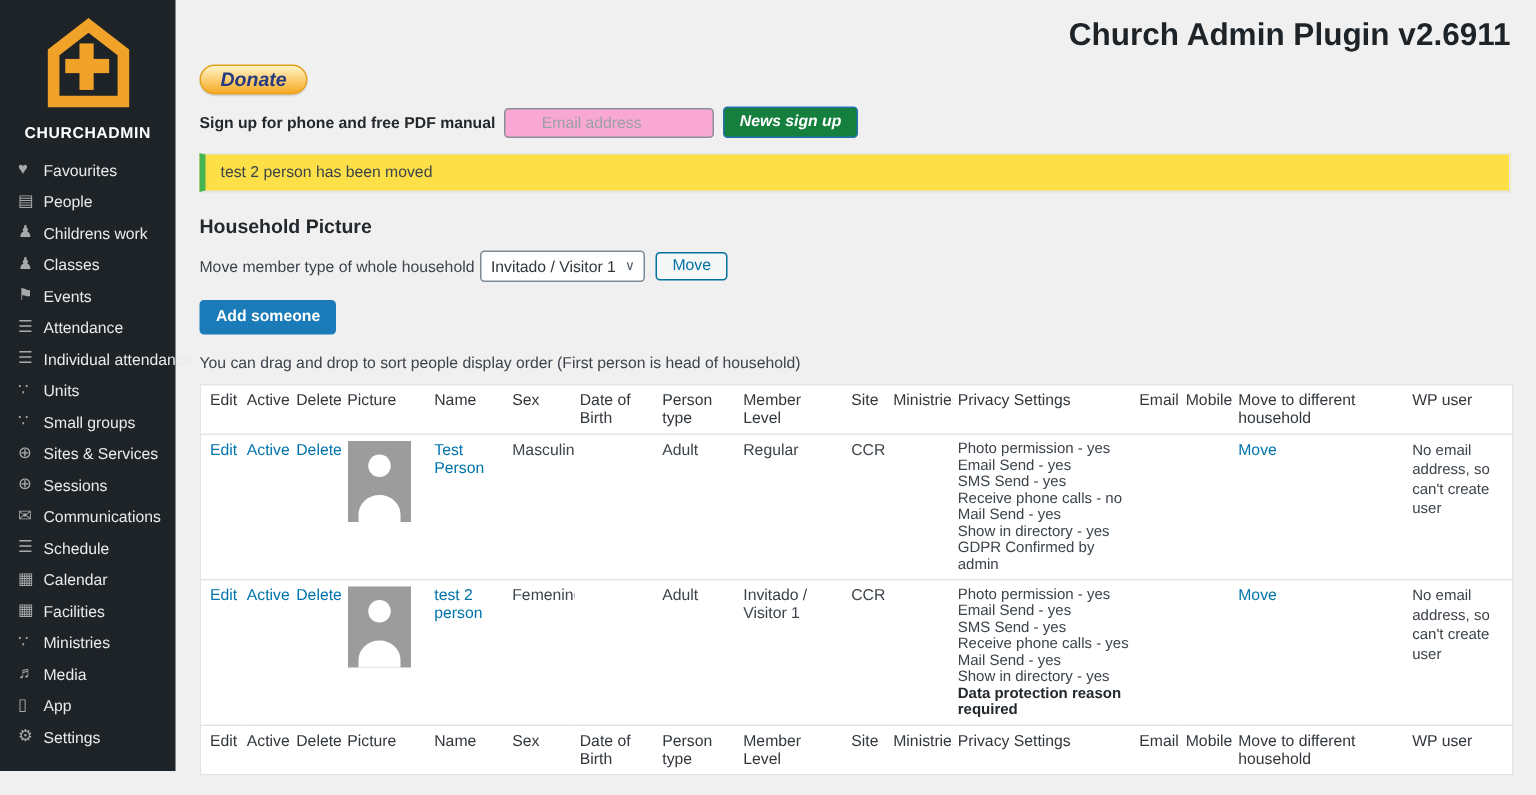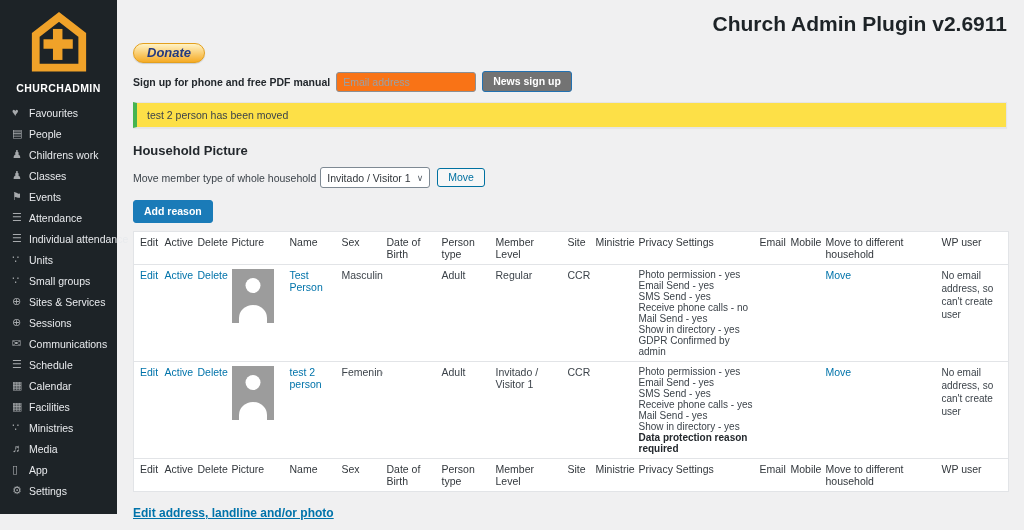--- a/index.html
+++ b/index.html
@@ -38,27 +38,27 @@
     background: linear-gradient(#fff3c6, #f6ab25);
     border: 1px solid #e3a01e; border-radius: 10px;
     font-size: 13px; font-weight: bold; font-style: italic; color: #253b80;
     cursor: pointer; box-shadow: 0 1px 1px rgba(0,0,0,.15);
   }
 
   .signup-row { display: flex; align-items: center; margin-top: 8px; }
   .signup-label { font-size: 10.5px; font-weight: 600; color: #23282d; margin-right: 6px; }
   .email-input {
     width: 140px; height: 20px; border: 1px solid #8c8f94; border-radius: 3px;
-    padding: 0 6px; font-size: 10.5px; font-family: inherit; color: #2c3338; background:#f97316;
+    padding: 0 24px; font-size: 10.5px; font-family: inherit; color: #2c3338; background:#f9a8d4;
   }
   .email-input::placeholder { color: #9aa0a6; }
   .btn-primary {
-    margin-left: 6px; background: #737373; border: 1px solid #2271b1; color: #fff;
+    margin-left: 6px; background: #15803d; border: 1px solid #2271b1; color: #fff;
     border-radius: 3px; padding: 3px 10px 4px; font-size: 10.5px; font-weight: 600;
-    cursor: pointer; font-family: inherit;
+    cursor: pointer; font-family: inherit; font-style: italic;
   }
 
   .notice {
     margin-top: 10px; background: #fde047; border: 1px solid #e5e5e5;
     border-left: 4px solid #46b450; box-shadow: 0 1px 1px rgba(0,0,0,.04);
     padding: 6px 10px; font-size: 10.5px; color: #3c434a;
   }
 
   .section-heading { margin-top: 15px; font-size: 13px; font-weight: bold; color: #23282d; }
 
@@ -231,22 +231,23 @@
 
   <div class="move-row">
     <span class="move-label">Move member type of whole household</span>
     <div class="select">
       <span>Invitado / Visitor 1</span>
       <span class="chev">∨</span>
     </div>
     <button class="btn-secondary">Move</button>
   </div>
 
-  <div class="add-btn">Add reason</div>
-
+  <div class="add-btn">Add someone</div>
+
+  <div class="drag-hint">You can drag and drop to sort people display order (First person is head of household)</div>
 
   <table class="people">
     <colgroup>
       <col style="width:27px">
         <col style="width:33px">
         <col style="width:34px">
         <col style="width:58px">
       <col style="width:52px">
         <col style="width:45px">
         <col style="width:55px">

